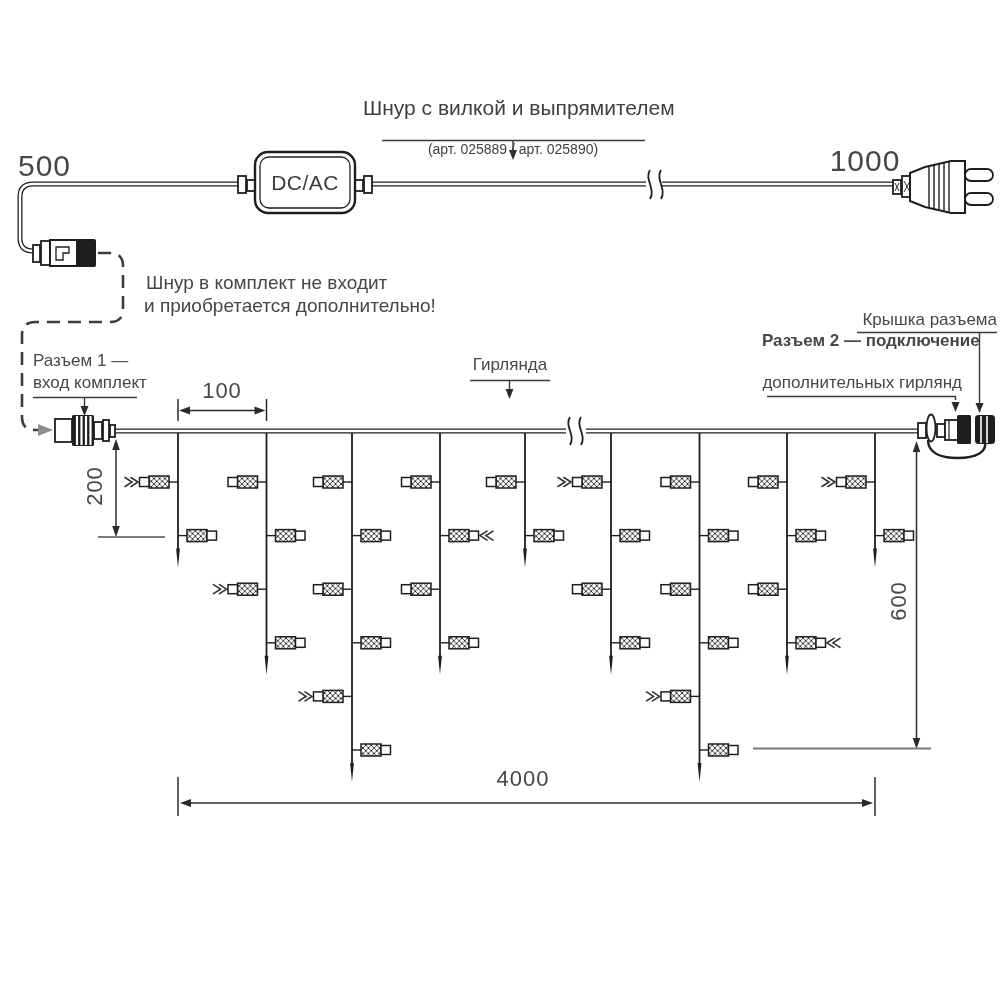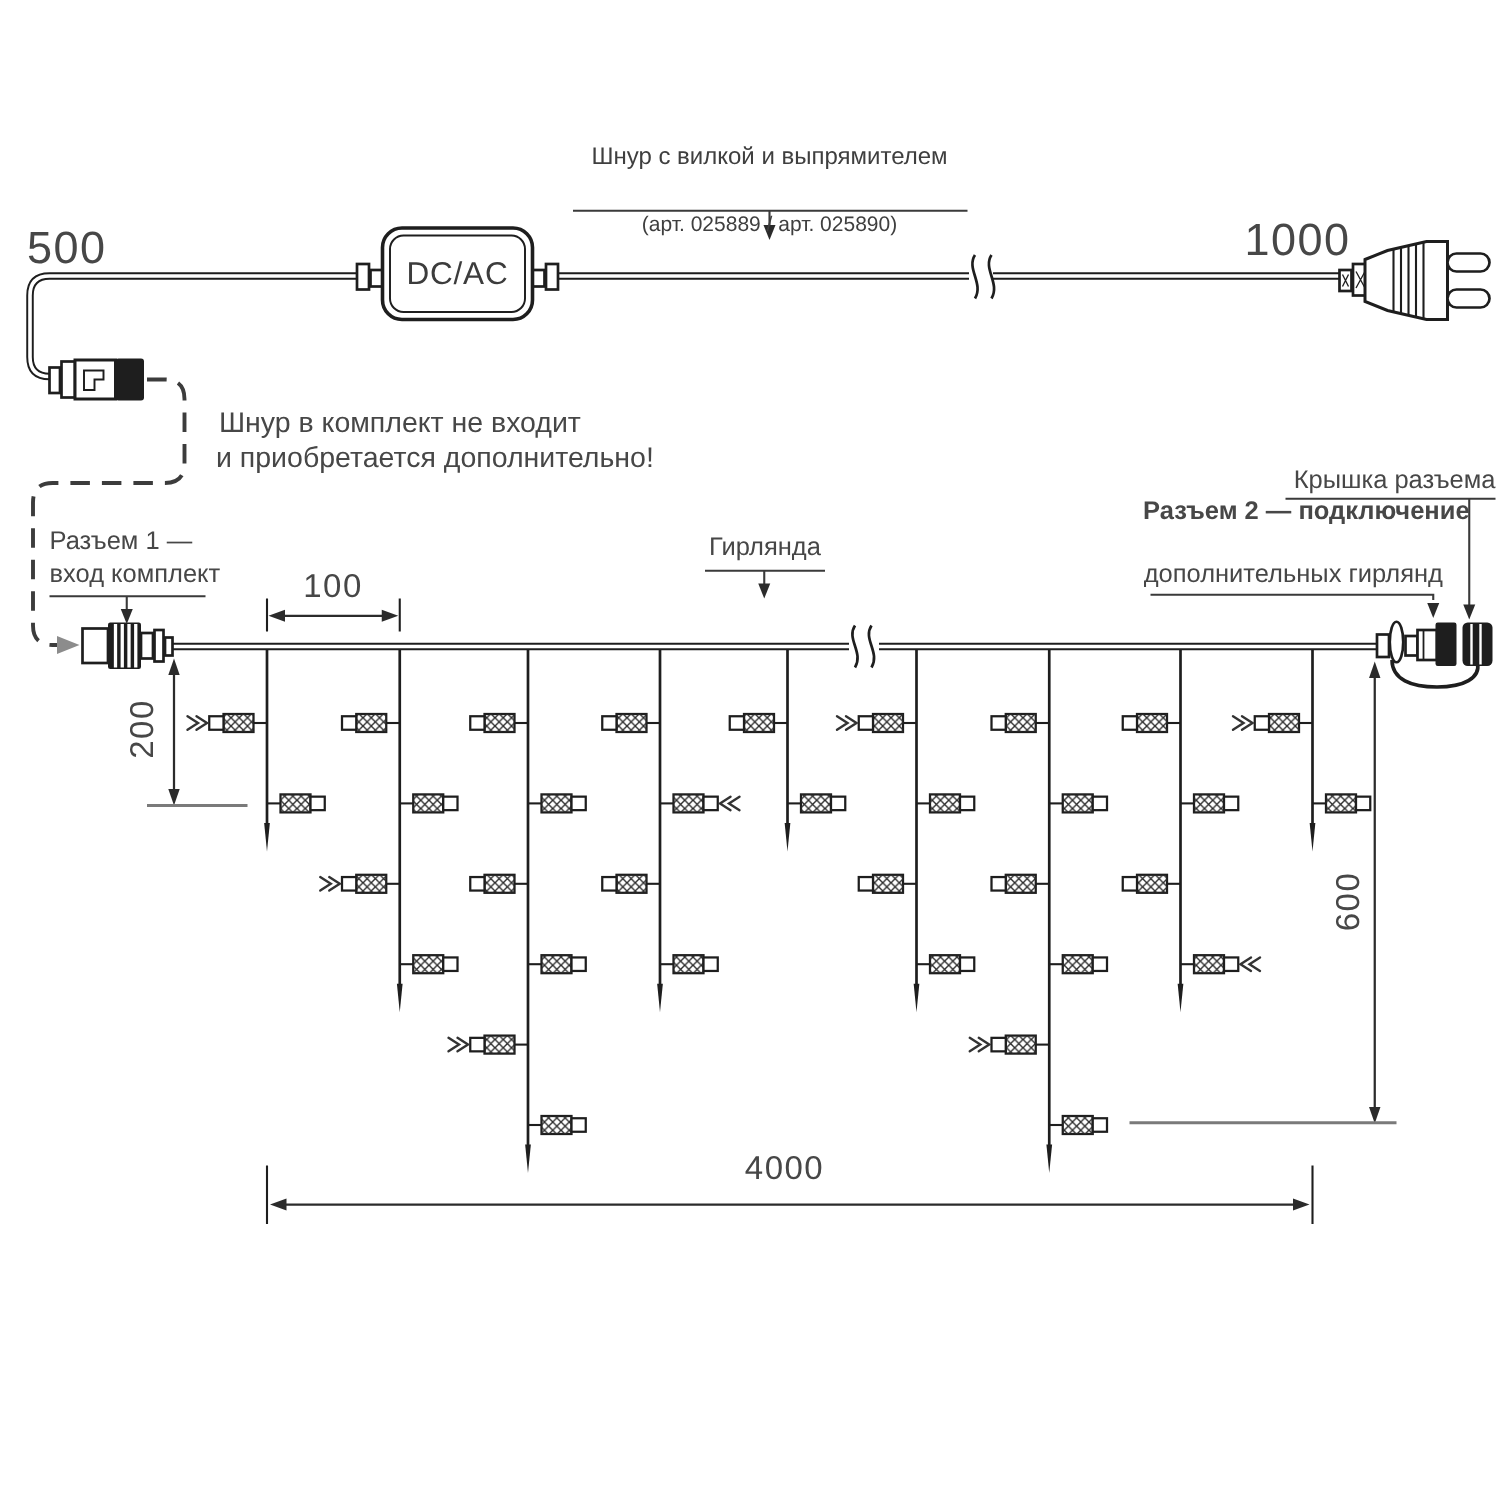--- a/index.html
+++ b/index.html
@@ -2,21 +2,21 @@
 <html><head>
 <meta charset="utf-8">
 <style>
   html,body{margin:0;padding:0;background:#fff;}
   #canvas{position:relative;width:1000px;height:1000px;background:#ffffff;overflow:hidden;
           font-family:"Liberation Sans", sans-serif;}
   #diagram{position:absolute;left:0;top:0;}
   .lbl{position:absolute;color:#474747;line-height:1.15;white-space:nowrap;}
   .num-lg{font-size:30px;letter-spacing:1px;}
   .num-md{font-size:22px;letter-spacing:1px;}
-  .txt-title{font-size:16px;}
+  .txt-title{font-size:21px;}
   .txt-sub{font-size:14px;margin-top:20px;}
   .txt-note{font-size:19px;}
   .txt-callout{font-size:17px;text-align:center;}
   .center{text-align:center;}
   .right{text-align:right;}
   .vrot{transform:rotate(-90deg);transform-origin:center center;}
   .vbox{position:absolute;width:70px;height:24px;display:flex;align-items:center;justify-content:center;}
   
   .wire-o{stroke:#1e1e1e;stroke-width:5;fill:none;}
   .wire-i{stroke:#ffffff;stroke-width:2.4;fill:none;}
@@ -431,21 +431,21 @@
       <line x1="188" y1="803" x2="865" y2="803" class="dimln"></line>
       <polygon points="180,803 191,799 191,807" class="arr"></polygon>
       <polygon points="873,803 862,799 862,807" class="arr"></polygon>
     </g>
   </svg>
 
   <div class="lbl num-lg" style="left:18px;top:149px;text-align:center;">500</div>
   <div class="lbl num-lg center" style="left:815px;top:144px;width:100px;">1000</div>
   <div class="lbl txt-title center" style="left:363px;top:96px;width:300px;color:#3f3f3f;">Шнур с вилкой и выпрямителем</div>
   <div class="lbl txt-sub center" style="left:363px;top:121px;width:300px;color:#3f3f3f;">(арт. 025889 / арт. 025890)</div>
-  <div class="lbl" style="left:271px;top:171px;width:68px;text-align:center;font-size:21px;color:#3c3c3c;letter-spacing:0.5px;">DC/AC</div>
+  <div class="lbl" style="left:271px;top:171px;width:68px;text-align:right;font-size:21px;color:#3c3c3c;letter-spacing:0.5px;">DC/AC</div>
 
   <div class="lbl txt-note" style="left:146px;top:272px;">Шнур в комплект не входит</div>
   <div class="lbl txt-note" style="left:144px;top:295px;">и приобретается дополнительно!</div>
 
   <div class="lbl txt-callout" style="left:33px;top:351px;">Разъем 1 —</div>
   <div class="lbl txt-callout" style="left:33px;top:373px;">вход комплект</div>
 
   <div class="lbl txt-callout center" style="left:455px;top:355px;width:110px;">Гирлянда</div>
 
   <div class="lbl txt-callout right" style="left:855px;top:310px;width:142px;">Крышка разъема</div>

